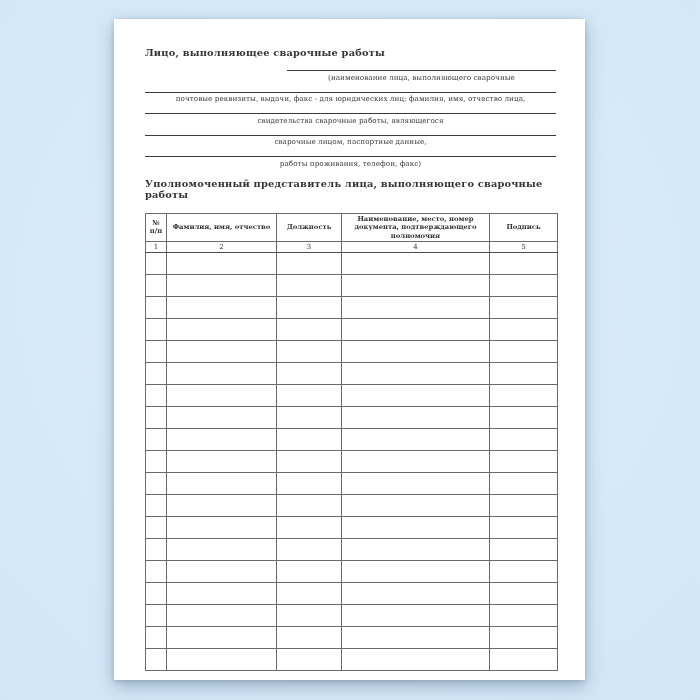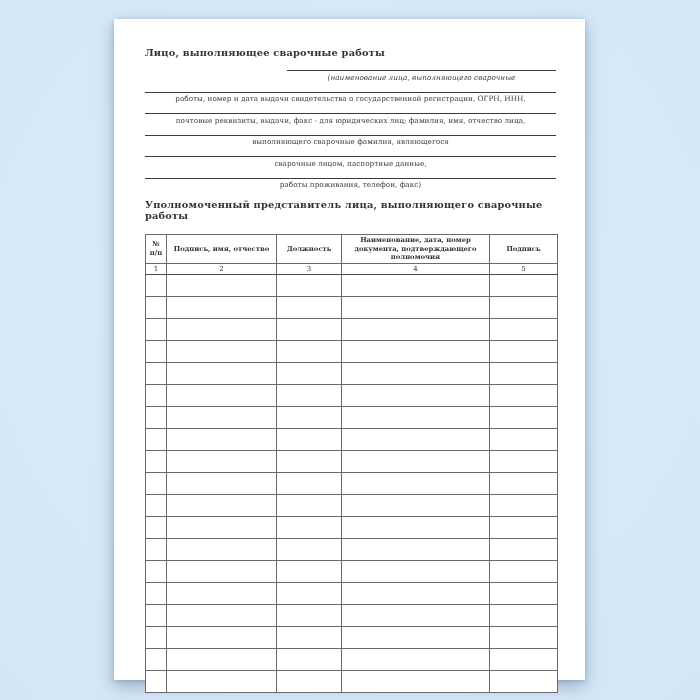--- a/index.html
+++ b/index.html
@@ -35,21 +35,21 @@
   .fill-lines { margin-top: 12px; }
   .fill-line {
     border-top: 1px solid var(--rule, #3a3a3a);
     padding-top: 2.5px;
     margin-bottom: 10px;
     text-align: center;
     font-size: 7.3px;
     line-height: 8px;
     color: #3b3b3b;
   }
-  .fill-line.first { margin-left: 142px; font-style: italic; }
+  .fill-line.first { margin-left: 142px; }
   .doc-title.second { margin-top: 2px; }
   table.rep-table {
     border-collapse: collapse;
     table-layout: fixed;
     width: 412px;
     margin-top: 13px;
     border: 1.5px solid #4c4c4c;
   }
   .rep-table th, .rep-table td {
     border: 1px solid var(--grid, #6a6a6a);
@@ -87,27 +87,24 @@
 <div style="width:700px;height:700px;">
   <div class="page">
 
     <div class="doc-title">Лицо, выполняющее сварочные работы</div>
 
     <div class="fill-lines">
       <div class="fill-line first">
         <span>(наименование лица, выполняющего сварочные</span>
       </div>
       <div class="fill-line">
-        <span>работы, номер и дата выдачи свидетельства о государственной регистрации, ОГРН, ИНН,</span>
-      </div>
-      <div class="fill-line">
         <span>почтовые реквизиты, выдачи, факс - для юридических лиц; фамилия, имя, отчество лица,</span>
       </div>
       <div class="fill-line">
-        <span>выполняющего сварочные фамилия, являющегося</span>
+        <span>свидетельства сварочные работы, являющегося</span>
       </div>
       <div class="fill-line">
         <span>сварочные лицом, паспортные данные,</span>
       </div>
       <div class="fill-line">
         <span>работы проживания, телефон, факс)</span>
       </div>
     </div>
 
     <div class="doc-title second">Уполномоченный представитель лица, выполняющего сварочные работы</div>
@@ -117,23 +114,23 @@
         <col class="c1">
           <col class="c2">
           <col class="c3">
           <col class="c4">
           <col class="c5">
       </colgroup>
       <thead>
         <tr>
           <th>№
 п/п</th>
-          <th>Подпись, имя, отчество</th>
+          <th>Фамилия, имя, отчество</th>
           <th>Должность</th>
-          <th>Наименование, дата, номер документа, подтверждающего полномочия</th>
+          <th>Наименование, место, номер документа, подтверждающего полномочия</th>
           <th>Подпись</th>
         </tr>
         <tr class="nums">
           <td>1</td>
           <td>2</td>
           <td>3</td>
           <td>4</td>
           <td>5</td>
         </tr>
       </thead>

